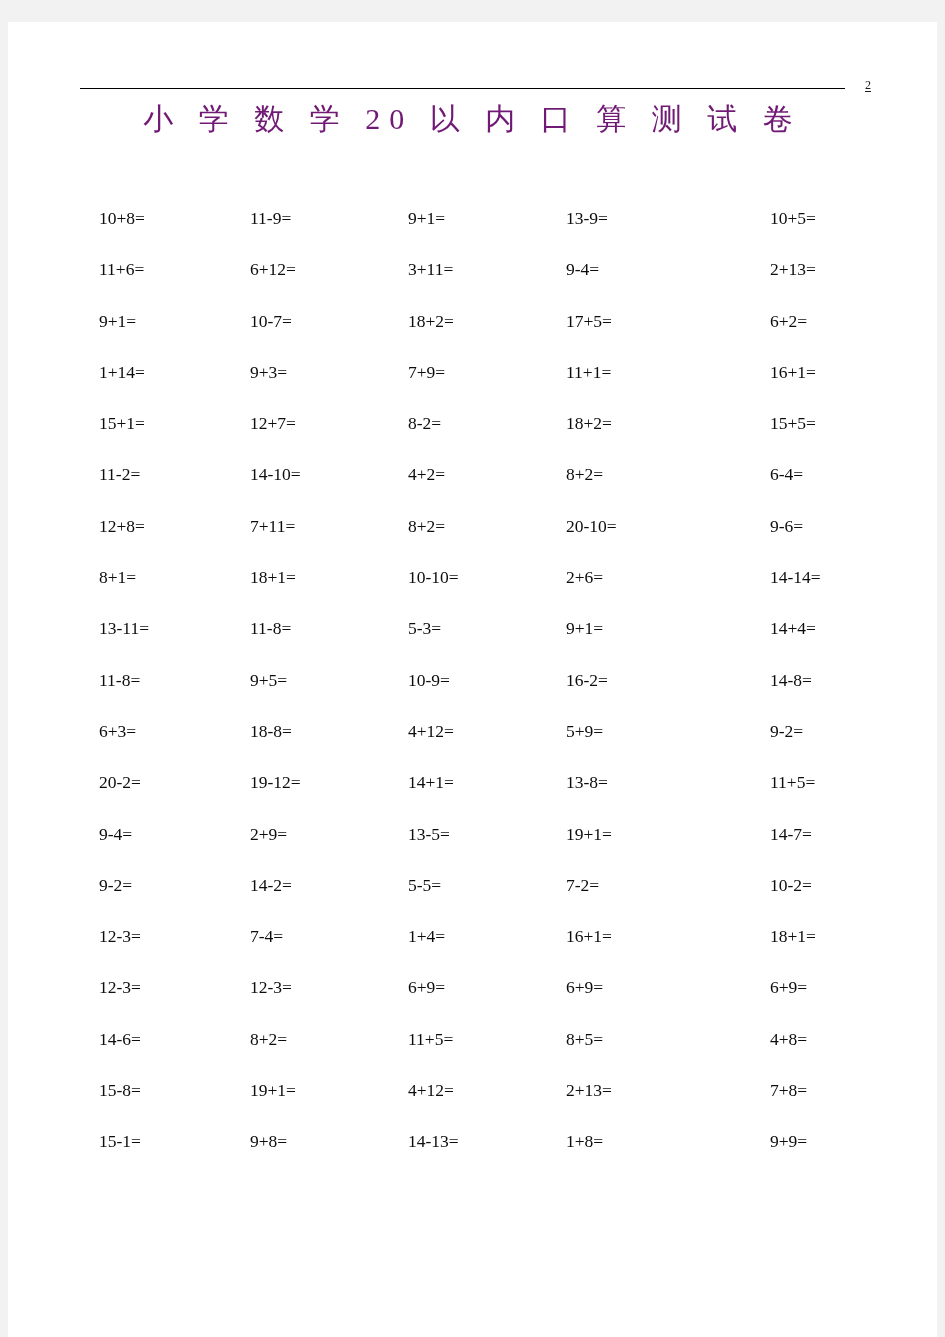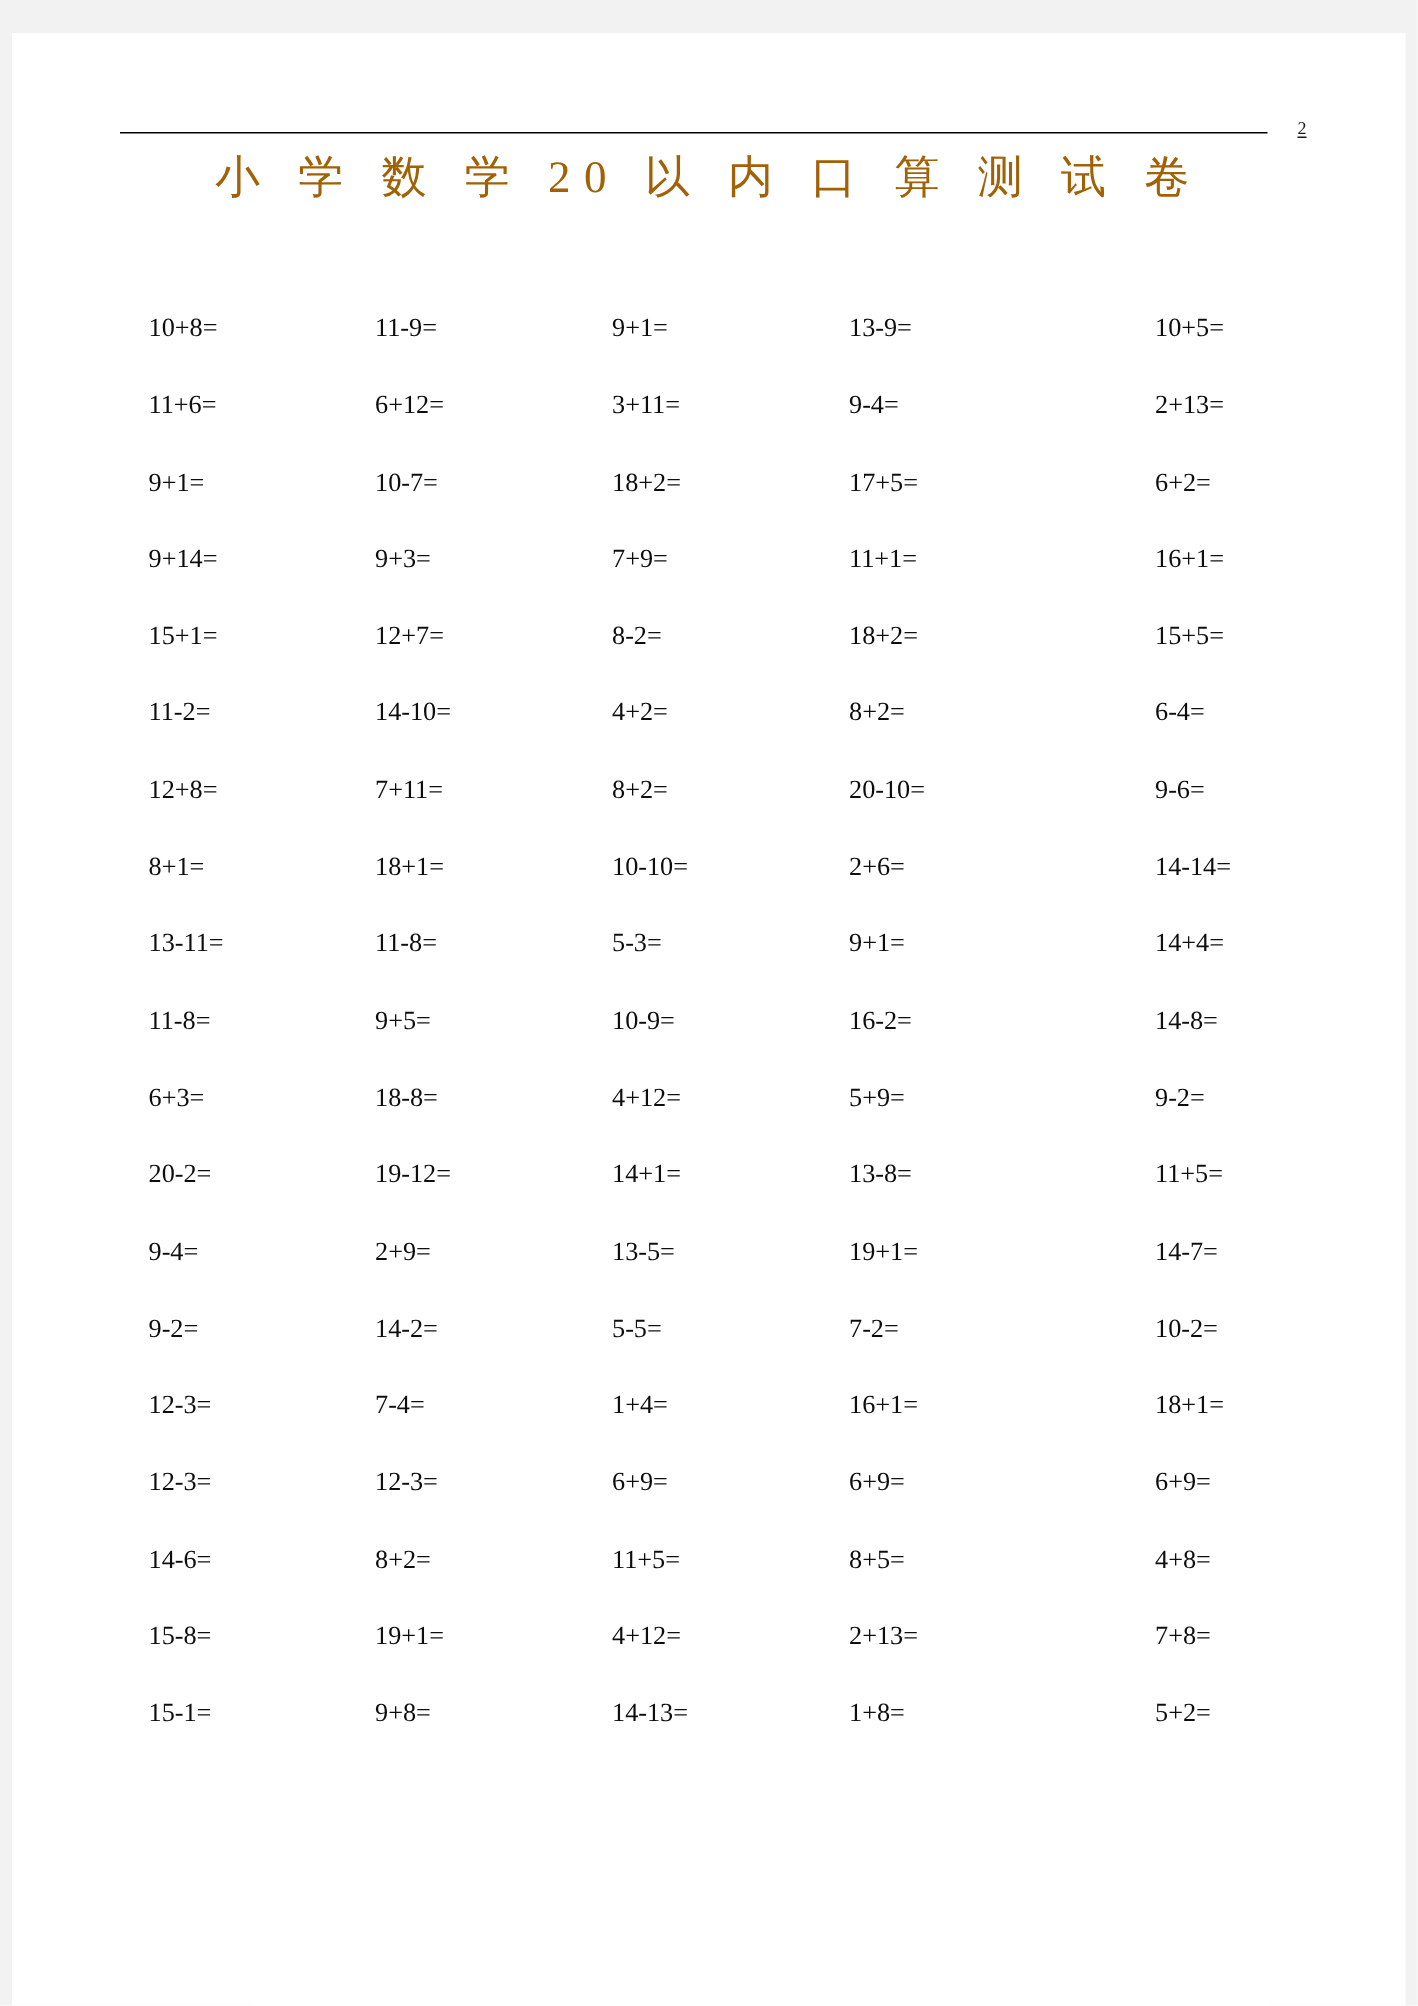--- a/index.html
+++ b/index.html
@@ -54,21 +54,21 @@
     text-decoration: underline;
     text-underline-offset: 2px;
   }
 
   #doc-title {
     position: absolute;
     left: 0;
     top: 78px;
     width: 929px;
     text-align: center;
-    color: #a16207;
+    color: #701a75;
     font-family: "Liberation Serif", serif;
     font-size: 30px;
     line-height: 38px;
     font-weight: 400;
     letter-spacing: 9px;
     white-space: nowrap;
   }
 
   #subtitle-row {
     position: absolute;
@@ -159,21 +159,21 @@
         <div class="prob-cell col4">2+13=</div>
       </div>
       <div class="prob-row">
         <div class="prob-cell col0">9+1=</div>
         <div class="prob-cell col1">10-7=</div>
         <div class="prob-cell col2">18+2=</div>
         <div class="prob-cell col3">17+5=</div>
         <div class="prob-cell col4">6+2=</div>
       </div>
       <div class="prob-row">
-        <div class="prob-cell col0">9+14=</div>
+        <div class="prob-cell col0">1+14=</div>
         <div class="prob-cell col1">9+3=</div>
         <div class="prob-cell col2">7+9=</div>
         <div class="prob-cell col3">11+1=</div>
         <div class="prob-cell col4">16+1=</div>
       </div>
       <div class="prob-row">
         <div class="prob-cell col0">15+1=</div>
         <div class="prob-cell col1">12+7=</div>
         <div class="prob-cell col2">8-2=</div>
         <div class="prob-cell col3">18+2=</div>
@@ -268,17 +268,17 @@
         <div class="prob-cell col1">19+1=</div>
         <div class="prob-cell col2">4+12=</div>
         <div class="prob-cell col3">2+13=</div>
         <div class="prob-cell col4">7+8=</div>
       </div>
       <div class="prob-row">
         <div class="prob-cell col0">15-1=</div>
         <div class="prob-cell col1">9+8=</div>
         <div class="prob-cell col2">14-13=</div>
         <div class="prob-cell col3">1+8=</div>
-        <div class="prob-cell col4">5+2=</div>
+        <div class="prob-cell col4">9+9=</div>
       </div>
     </div>
 
 </div>
 
 </body></html>

